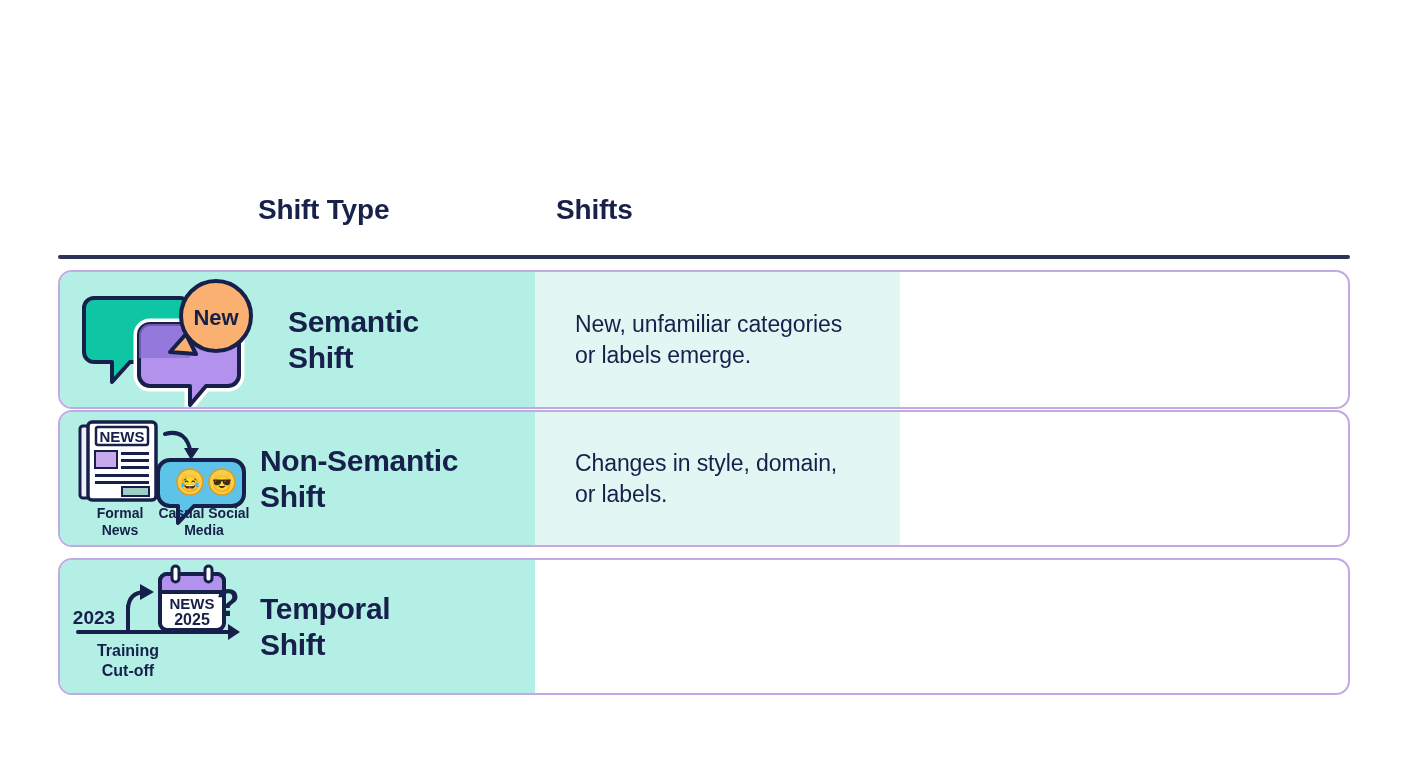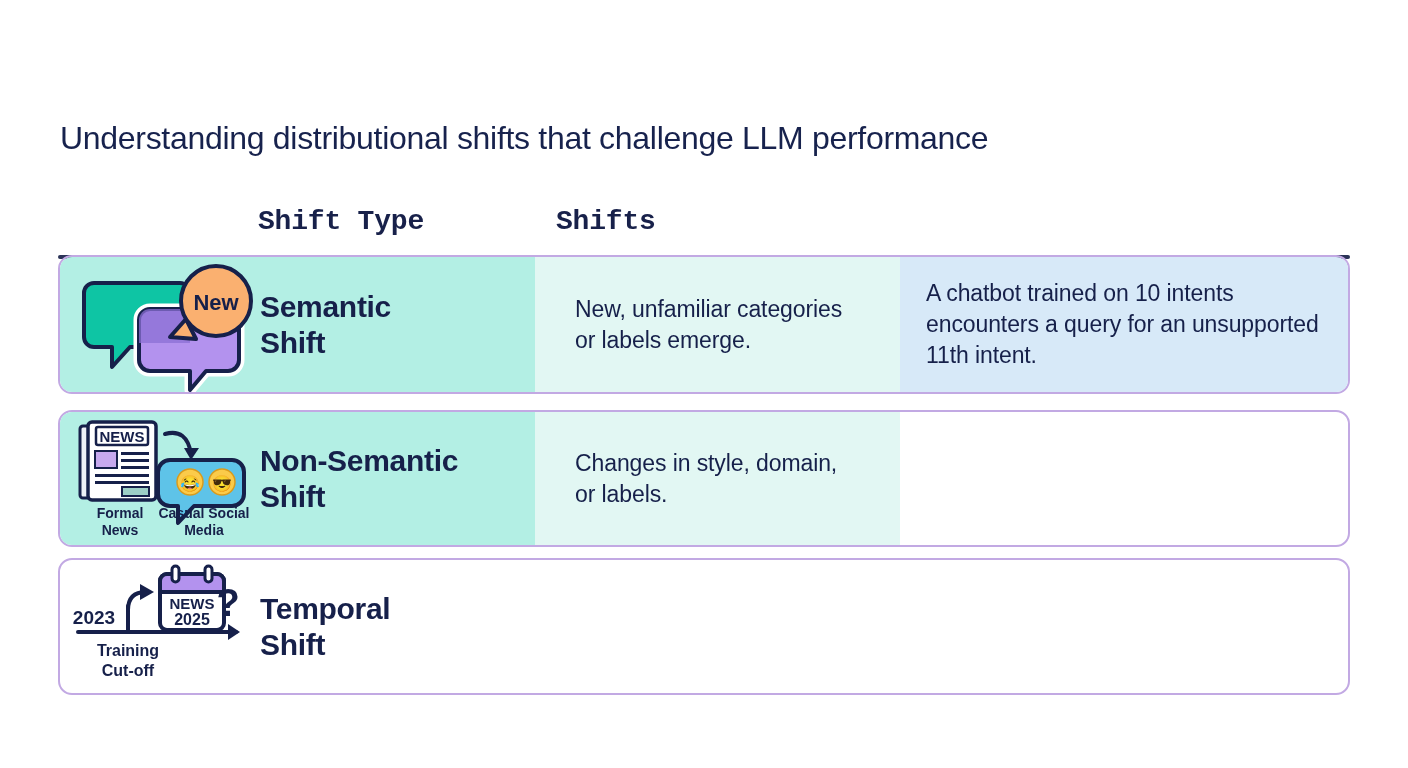--- a/index.html
+++ b/index.html
@@ -40,24 +40,23 @@
     font-weight: normal;
     color: #17224d;
     letter-spacing: -0.3px;
     white-space: nowrap;
   }
 
   
   .col-headers {
     position: absolute;
     left: 58px;
-    top: 206px;
+    top: 194px;
     width: 1292px;
     height: 46px;
-    font-family: Liberation Mono, monospace;
   }
   .col-head {
     position: absolute;
     font-size: 28px;
     font-weight: bold;
     color: #18214a;
     white-space: nowrap;
     letter-spacing: -0.2px;
   }
   .col-head.c1 { left: 200px; }
@@ -77,23 +76,23 @@
   
   .row {
     position: absolute;
     left: 58px;
     width: 1292px;
     border: 2px solid #c2a9e3;
     border-radius: 14px;
     overflow: hidden;
     display: flex;
   }
-  .row.r1 { top: 255px; height: 139px; }
+  .row.r1 { top: 270px; height: 139px; }
   .row.r2 { top: 410px; height: 137px; }
-  .row.r3 { top: 558px; height: 137px; flex-direction: column; }
+  .row.r3 { top: 558px; height: 137px; }
 
   .cell-type {
     width: 475px;
     background: #b3efe4;
     position: relative;
     display: flex;
     align-items: center;
   }
   .cell-effect {
     width: 365px;
@@ -135,21 +134,20 @@
     width: 200px;
     height: 100%;
   }
   .icon-wrap svg { display: block; }
 </style>
 </head>
 <body>
 
 <div class="page">
 
-  <div class="subtitle">Understanding distributional shifts that challenge LLM performance</div>
 
   <div class="col-headers">
     <div class="col-head c1">Shift Type</div>
     <div class="col-head c2">Shifts</div>
   </div>
   <div class="header-rule"></div>
 
   <div class="row r1">
     <div class="cell-type">
       <div class="icon-wrap">
@@ -161,27 +159,24 @@
           <path d="M90 52 h78 a11 11 0 0 1 11 11 v40 a11 11 0 0 1 -11 11 h-22 l-16 19 v-19 h-40 a11 11 0 0 1 -11 -11 v-40 a11 11 0 0 1 11 -11 z" fill="#b392ee" stroke="#16204a" stroke-width="4" stroke-linejoin="round"></path>
 
           <path d="M90 52 h40 v34 h-51 v-23 a11 11 0 0 1 11 -11 z" fill="#8b6fd4" opacity="0.75"></path>
 
           <circle cx="156" cy="44" r="35" fill="#ffffff"></circle>
           <path d="M126 62 l-16 18 l26 2 z" fill="#fab070" stroke="#16204a" stroke-width="4" stroke-linejoin="round"></path>
           <circle cx="156" cy="44" r="35" fill="#fab070" stroke="#16204a" stroke-width="4"></circle>
           <text x="156" y="53" text-anchor="middle" font-family="Liberation Sans, sans-serif" font-size="22" font-weight="600" fill="#16204a">New</text>
         </svg>
       </div>
-      <div class="shift-name" style="top: 32.1094px;">Semantic<br>Shift</div>
+      <div class="shift-name" style="top: 32.1094px; margin-left: 28px;">Semantic<br>Shift</div>
     </div>
     <div class="cell-effect">
       <div class="body-text">New, unfamiliar categories or labels emerge.</div>
-    </div>
-    <div class="cell-example">
-      <div class="body-text">A chatbot trained on 10 intents encounters a query for an unsupported 11th intent.</div>
     </div>
   </div>
 
   <div class="row r2">
     <div class="cell-type">
       <div class="icon-wrap">
         <svg width="200" height="137" viewBox="0 0 200 137">
 
           <rect x="20" y="14" width="16" height="72" rx="3" fill="#eef1f7" stroke="#16204a" stroke-width="3"></rect>
 

